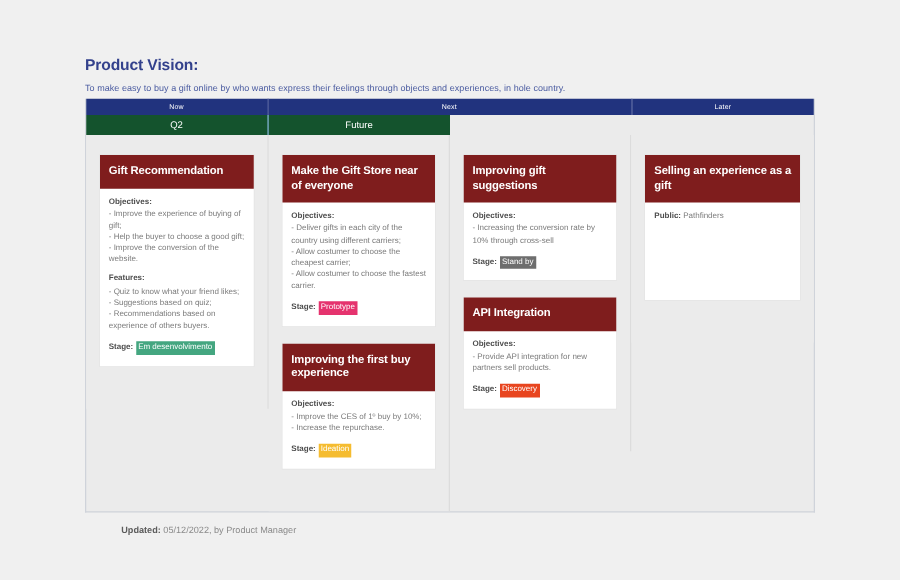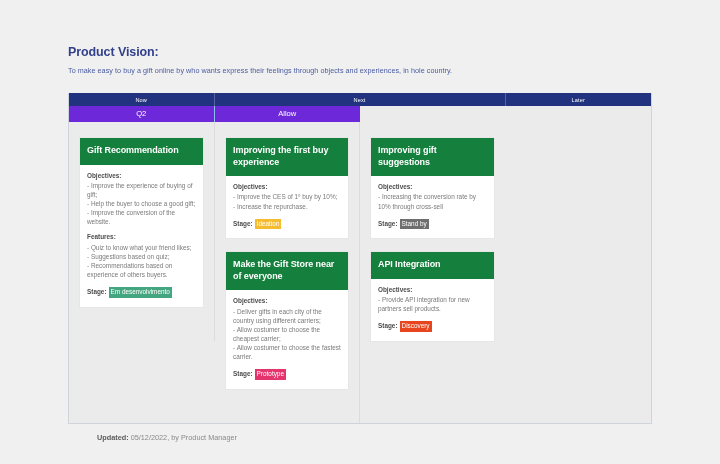--- a/index.html
+++ b/index.html
@@ -24,21 +24,21 @@
     font-size: 12.5px;
     font-weight: bold;
     color: #33418c;
     letter-spacing: -0.1px;
     margin: 0 0 6px 0;
     line-height: 1.1;
   }
   .vision-text {
     font-size: 7.2px;
     color: #4a5ba0;
-    margin: 0 0 18px 0;
+    margin: 0 0 4px 0;
     line-height: 1.3;
     letter-spacing: 0.05px;
   }
   
   .board {
     width: 584px;
     border: 1px solid #cfd3da;
     border-top: none;
     background: #ebebeb;
     box-sizing: border-box;
@@ -52,21 +52,21 @@
     color: #ffffff;
     font-size: 5.6px;
     text-align: center;
     padding: 4px 0 3px 0;
     border-right: 1px solid #55639f;
     box-sizing: border-box;
     letter-spacing: 0.15px;
   }
   .phase-cell:last-child { border-right: none; }
   .quarter-cell {
-    background: #6d28d9;
+    background: #14532d;
     color: #ffffff;
     font-size: 7.6px;
     text-align: center;
     padding: 3px 0 4px 0;
     border-right: 1px solid #8fc0f0;
     box-sizing: border-box;
   }
   .quarter-cell:last-child { border-right: none; }
   .columns {
     display: flex;
@@ -85,21 +85,21 @@
   .col-w2 { width: 24.9%; }
   .col-w3 { width: 25.0%; }
   .col-w4 { width: 25.0%; }
   
   .card {
     background: #ffffff;
     margin-bottom: 14px;
     box-shadow: 0 0 0 0.5px #e2e2e2;
   }
   .card-header {
-    background: #15803d;
+    background: #7f1d1d;
     color: #ffffff;
     font-size: 9px;
     font-weight: bold;
     line-height: 1.28;
     padding: 7px 7px 8px 7px;
     letter-spacing: -0.1px;
   }
   .card-body {
     padding: 7px 7px 9px 7px;
     box-sizing: border-box;
@@ -168,21 +168,21 @@
   <p class="vision-text">To make easy to buy a gift online by who wants express their feelings through objects and experiences, in hole country.</p>
 
   <div class="board">
     <div class="row-phase">
         <div class="phase-cell" style="width: 25%;">Now</div>
         <div class="phase-cell" style="width: 50%;">Next</div>
         <div class="phase-cell" style="width: 25%;">Later</div>
       </div>
     <div class="row-quarter">
         <div class="quarter-cell" style="width: 25%;">Q2</div>
-        <div class="quarter-cell" style="width: 25%;">Allow</div>
+        <div class="quarter-cell" style="width: 25%;">Future</div>
       </div>
     <div class="columns">
         <div class="column col-w1">
           <div class="card">
             <div class="card-header">Gift Recommendation</div>
             <div class="card-body">
               <div class="sec-label">Objectives:</div>
               <div class="sec-list">
                 <div>- Improve the experience of buying of gift;</div>
                 <div>- Help the buyer to choose a good gift;</div>
@@ -193,62 +193,70 @@
                 <div>- Quiz to know what your friend likes;</div>
                 <div>- Suggestions based on quiz;</div>
                 <div>- Recommendations based on experience of others buyers.</div>
               </div>
               <div class="stage-row"><span>Stage:</span><span class="stage-badge" style="background: rgb(68, 166, 128);">Em desenvolvimento</span></div>
             </div>
           </div>
         </div>
         <div class="column col-w2">
           <div class="card">
-            <div class="card-header">Improving the first buy experience</div>
-            <div class="card-body">
-              <div class="sec-label">Objectives:</div>
-              <div class="sec-list">
-                <div>- Improve the CES of 1º buy by 10%;</div>
-                <div>- Increase the repurchase.</div>
-              </div>
-              <div class="stage-row"><span>Stage:</span><span class="stage-badge" style="background: rgb(245, 188, 48);">Ideation</span></div>
-            </div>
-          </div>
-          <div class="card">
             <div class="card-header">Make the Gift Store near of everyone</div>
             <div class="card-body">
               <div class="sec-label">Objectives:</div>
               <div class="sec-list">
                 <div>- Deliver gifts in each city of the country using different carriers;</div>
                 <div>- Allow costumer to choose the cheapest carrier;</div>
                 <div>- Allow costumer to choose the fastest carrier.</div>
               </div>
               <div class="stage-row"><span>Stage:</span><span class="stage-badge" style="background: rgb(229, 51, 110);">Prototype</span></div>
             </div>
           </div>
+          <div class="card">
+            <div class="card-header">Improving the first buy experience</div>
+            <div class="card-body">
+              <div class="sec-label">Objectives:</div>
+              <div class="sec-list">
+                <div>- Improve the CES of 1º buy by 10%;</div>
+                <div>- Increase the repurchase.</div>
+              </div>
+              <div class="stage-row"><span>Stage:</span><span class="stage-badge" style="background: rgb(245, 188, 48);">Ideation</span></div>
+            </div>
+          </div>
         </div>
         <div class="column col-w3">
           <div class="card">
             <div class="card-header">Improving gift suggestions</div>
             <div class="card-body">
               <div class="sec-label">Objectives:</div>
               <div class="sec-list">
                 <div>- Increasing the conversion rate by 10% through cross-sell</div>
               </div>
               <div class="stage-row"><span>Stage:</span><span class="stage-badge" style="background: rgb(110, 110, 110);">Stand by</span></div>
             </div>
           </div>
           <div class="card">
             <div class="card-header">API Integration</div>
             <div class="card-body">
               <div class="sec-label">Objectives:</div>
               <div class="sec-list">
                 <div>- Provide API integration for new partners sell products.</div>
               </div>
               <div class="stage-row"><span>Stage:</span><span class="stage-badge" style="background: rgb(232, 69, 31);">Discovery</span></div>
+            </div>
+          </div>
+        </div>
+        <div class="column col-w4">
+          <div class="card">
+            <div class="card-header">Selling an experience as a gift</div>
+            <div class="card-body tall">
+              <div class="inline-row"><b>Public:</b> <span>Pathfinders</span></div>
             </div>
           </div>
         </div>
       </div>
   </div>
 
   <div class="footer">
     <b>Updated:</b>
     <span>05/12/2022, by Product Manager</span>
   </div>

